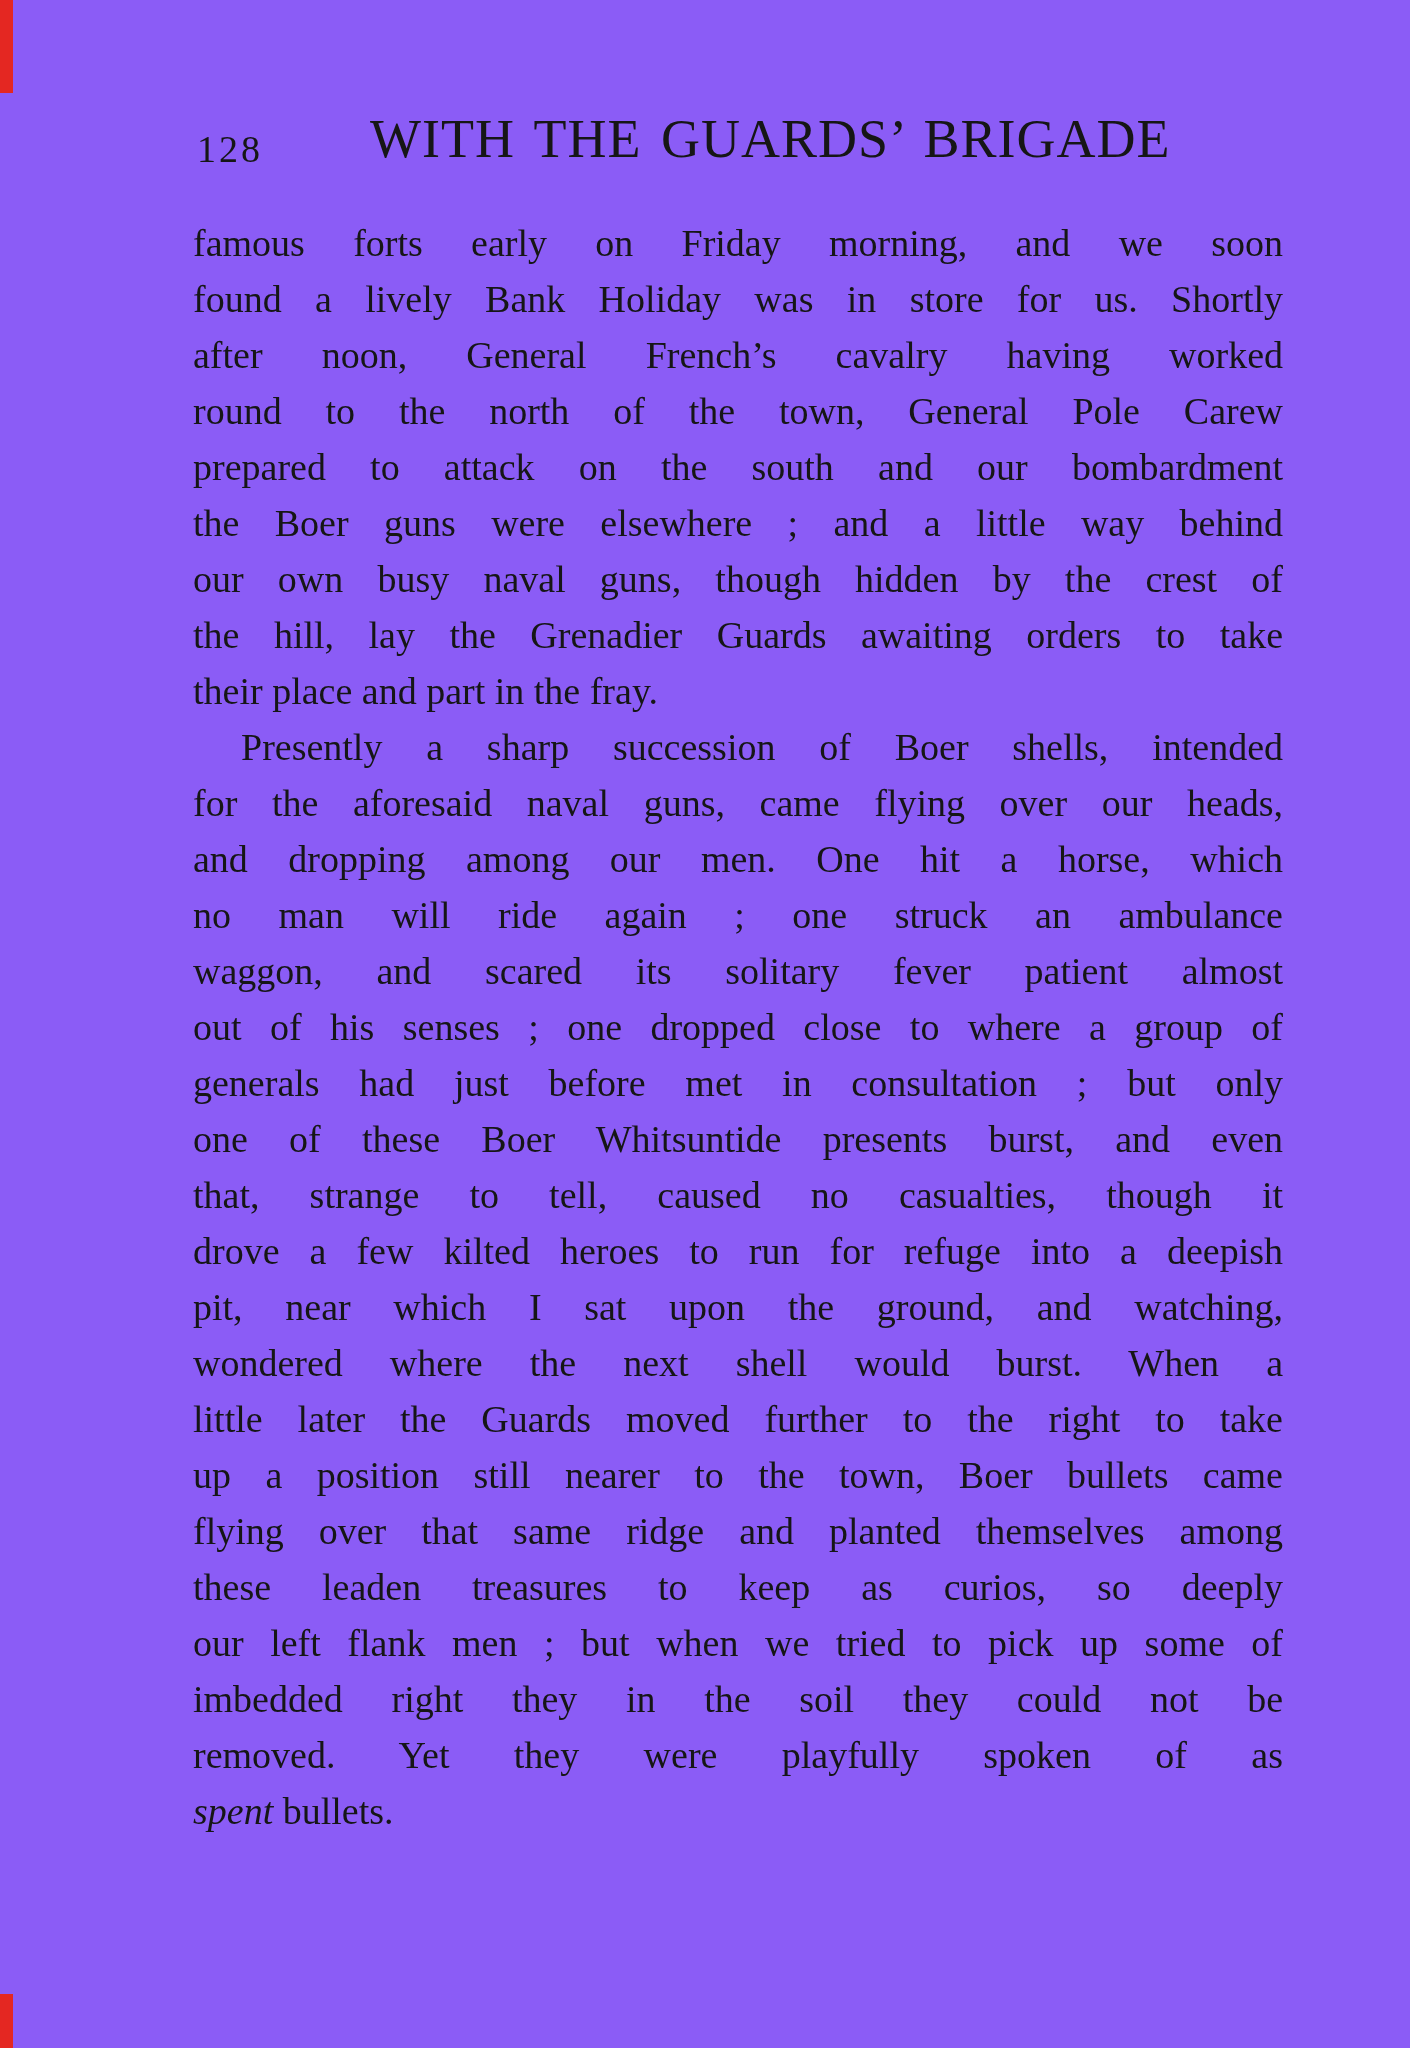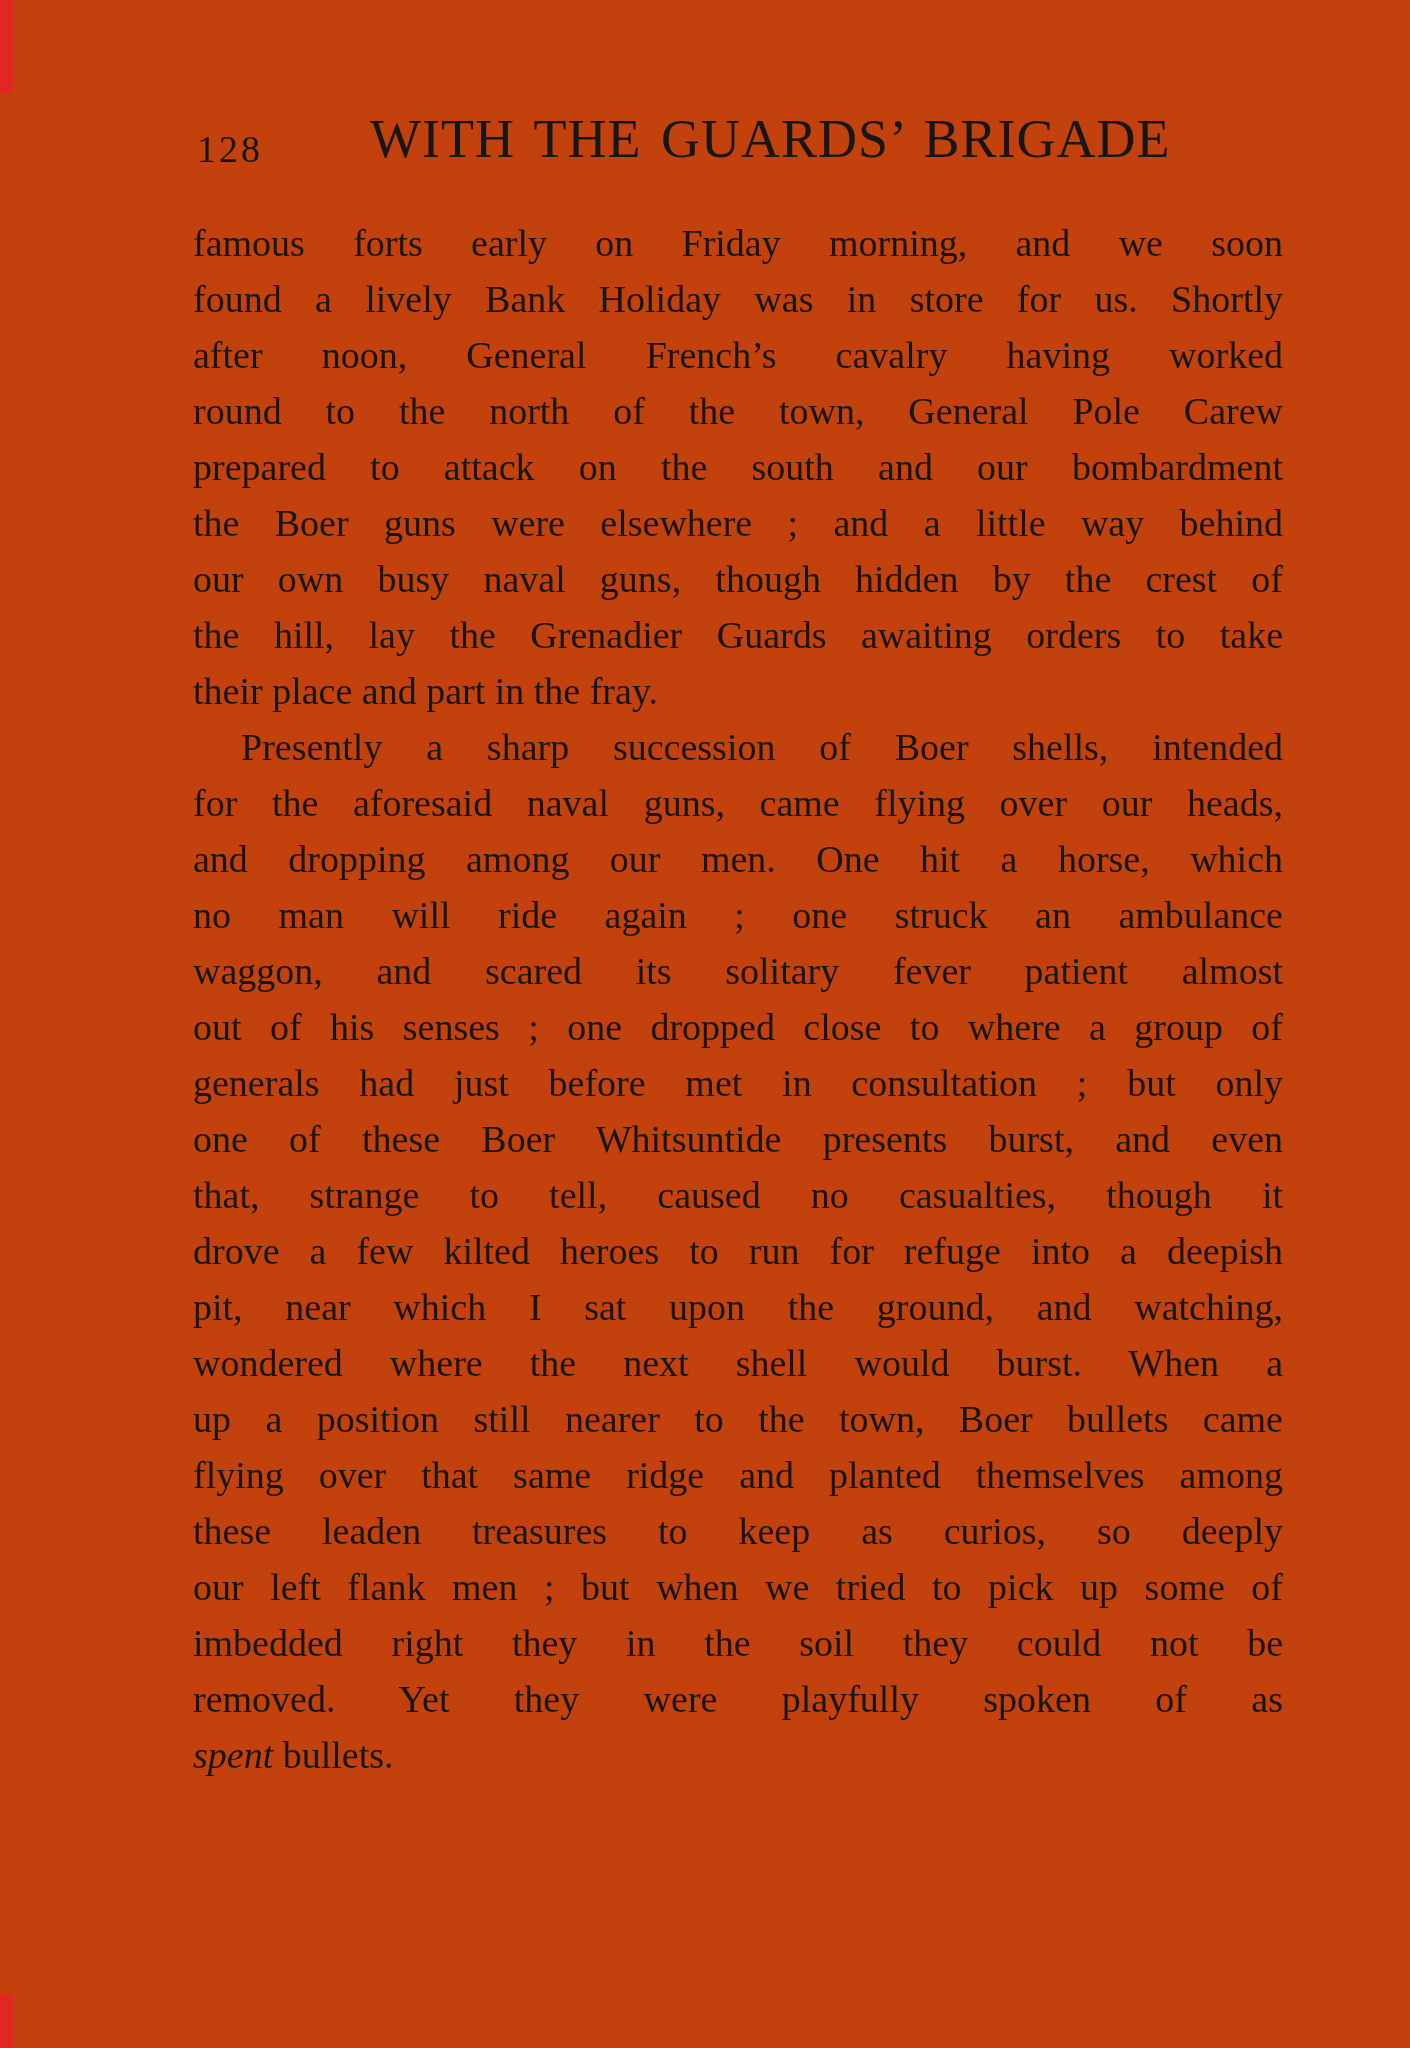--- a/index.html
+++ b/index.html
@@ -1,20 +1,20 @@
 <!DOCTYPE html>
 <html><head>
 <meta charset="utf-8">
 <style>
   html, body { margin: 0; padding: 0; background: #777; }
   .page {
     position: relative;
     width: 1410px;
     height: 2048px;
-    background: #c2410c;
+    background: #8b5cf6;
     overflow: hidden;
     font-family: "Liberation Serif", "DejaVu Serif", serif;
     color: #161616;
   }
   
   .scan-mark {
     position: absolute;
     left: 0;
     width: 13px;
     background: #e42722;
@@ -93,20 +93,21 @@
         <div class="line">and dropping among our men.  One hit a horse, which</div>
         <div class="line">no man will ride again ; one struck an ambulance</div>
         <div class="line">waggon, and scared its solitary fever patient almost</div>
         <div class="line">out of his senses ; one dropped close to where a group of</div>
         <div class="line">generals had just before met in consultation ; but only</div>
         <div class="line">one of these Boer Whitsuntide presents burst, and even</div>
         <div class="line">that, strange to tell, caused no casualties, though it</div>
         <div class="line">drove a few kilted heroes to run for refuge into a deepish</div>
         <div class="line">pit, near which I sat upon the ground, and watching,</div>
         <div class="line">wondered where the next shell would burst.  When a</div>
+        <div class="line">little later the Guards moved further to the right to take</div>
         <div class="line">up a position still nearer to the town, Boer bullets came</div>
         <div class="line">flying over that same ridge and planted themselves among</div>
         <div class="line">these leaden treasures to keep as curios, so deeply</div>
         <div class="line">our left flank men ; but when we tried to pick up some of</div>
         <div class="line">imbedded right they in the soil they could not be</div>
         <div class="line">removed.  Yet they were playfully spoken of as</div>
         <div class="line no-just"><span class="it">spent</span><span> bullets.</span></div>
       </div>
     </div>
 

